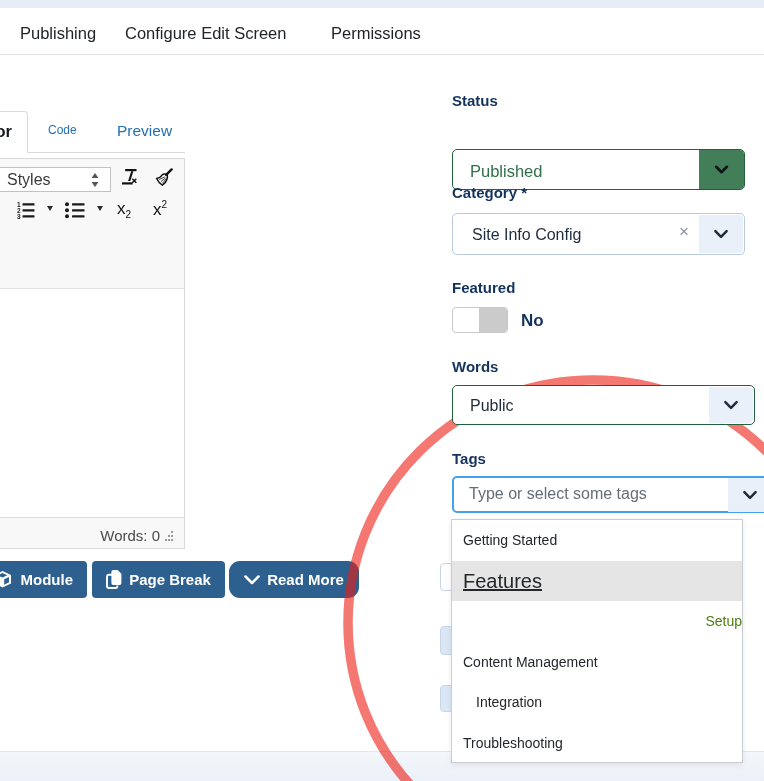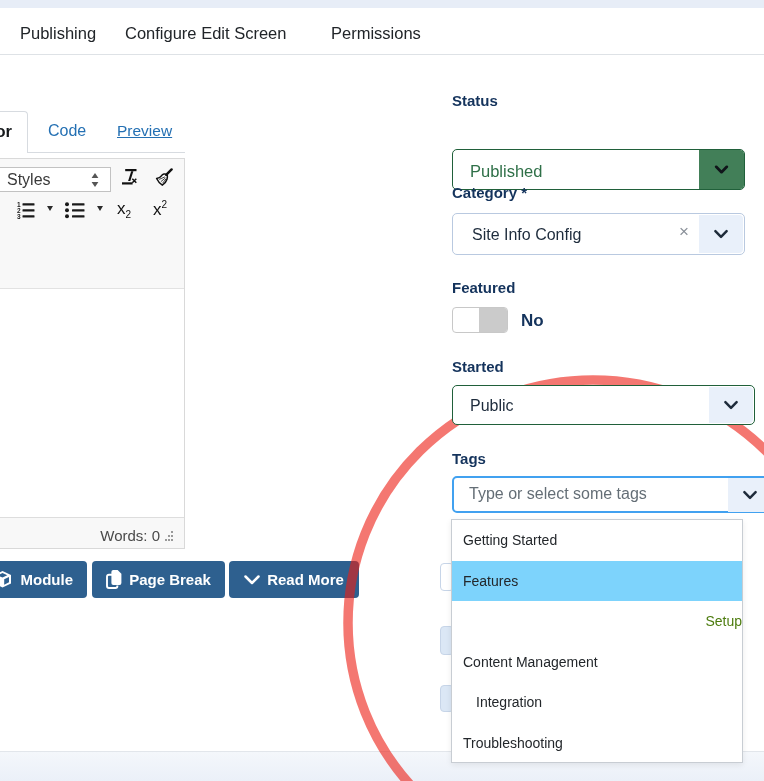--- a/index.html
+++ b/index.html
@@ -14,22 +14,22 @@
 <div id="page">
 
   <div class="abs" style="left:0; top:0; width:764px; height:8px; background:#e7edf7;"></div>
 
   <div class="abs" style="left:0; top:8px; width:764px; height:47px; background:#fff; border-bottom:1px solid #dee2e6;"></div>
   <div class="abs" style="left:20px; top:8px; height:47px; line-height:50px; font-size:16.5px; color:#212529;">Publishing</div>
   <div class="abs" style="left:125px; top:8px; height:47px; line-height:50px; font-size:16.5px; color:#212529;">Configure Edit Screen</div>
   <div class="abs" style="left:311px; top:8px; height:47px; line-height:50px; font-size:16.5px; color:#212529;margin-left:20px;">Permissions</div>
 
   <div class="abs" style="left:-60px; top:111px; width:88px; height:42px; background:#fff; border:1px solid #d7dbe0; border-bottom:none; border-radius:4px 4px 0 0; text-align:right; padding-right:15px; line-height:39px; font-size:16.5px; font-weight:600; color:#15181b;">Editor</div>
-  <div class="abs" style="left:48px; top:110px; height:41px; line-height:41px; font-size:16px; color:#2470b3;">Code</div>
-  <div class="abs" style="left:117px; top:110px; height:41px; line-height:41px; font-size:15.5px; color:#2470b3;text-decoration:underline;">Preview</div>
+  <div class="abs" style="left:48px; top:110px; height:41px; line-height:41px; font-size:12px; color:#2470b3;">Code</div>
+  <div class="abs" style="left:117px; top:110px; height:41px; line-height:41px; font-size:15.5px; color:#2470b3;">Preview</div>
   <div class="abs" style="left:28px; top:152px; width:157px; height:1px; background:#d7dbe0;"></div>
 
   <div class="abs" style="left:-10px; top:158px; width:195px; height:391px; border:1px solid #d9d9d9; background:#fff;">
     <div style="height:130px; background:#f8f8f8; border-bottom:1px solid #e2e2e2; position:relative;">
 
       <div style="position:absolute; left:0; top:8px; width:120px; height:25px; background:#fff; border:1px solid #c2c2c2;">
         <span style="position:absolute; left:15px; top:3px; font-size:16px; color:#3a3a3a;">Styles</span>
         <svg style="position:absolute; right:11px; top:5px;" width="8" height="14" viewBox="0 0 8 14" fill="#555">
             <path d="M4 0 7.4 5H.6z"></path>
             <path d="M4 14 .6 9h6.8z"></path>
@@ -101,21 +101,21 @@
       </svg>
     <span>Module</span>
   </div>
   <div class="abs" style="left:92px; top:561px; width:133px; height:37px; background:#2e608f; border-radius:4px; display:flex; align-items:center; justify-content:center; gap:7px; color:#fff; font-size:15px; font-weight:bold;">
     <svg width="16" height="19" viewBox="0 0 16 19">
         <path d="M7.3 0 H11.6 L15.4 3.8 V13.1 Q15.4 15 13.5 15 H7.3 Q5.4 15 5.4 13.1 V1.9 Q5.4 0 7.3 0 Z" fill="#fff"></path>
         <path d="M8.8 4.7 H3 Q1 4.7 1 6.7 V16 Q1 18 3 18 H9.4 Q11.4 18 11.4 16 V15.4" fill="none" stroke="#fff" stroke-width="1.9"></path>
       </svg>
     <span>Page Break</span>
   </div>
-  <div class="abs" style="left:229px; top:561px; width:130px; height:37px; background:#2e608f; border-radius:4px; display:flex; align-items:center; justify-content:center; gap:7px; color:#fff; font-size:15px; font-weight:bold;">
+  <div class="abs" style="left:229px; top:561px; width:130px; height:37px; background:#2e608f; border-radius:11px; display:flex; align-items:center; justify-content:center; gap:7px; color:#fff; font-size:15px; font-weight:bold;">
     <svg width="16" height="15" viewBox="0 0 16 15" fill="none" stroke="#fff" stroke-width="2.5" stroke-linecap="round" stroke-linejoin="round">
         <path d="M1.5 4.5 8 11l6.5-6.5"></path>
       </svg>
     <span>Read More</span>
   </div>
 
   <svg class="abs" style="left:0; top:0; z-index:3; pointer-events:none;" width="764" height="781" viewBox="0 0 764 781">
     <ellipse cx="593" cy="623" rx="245" ry="243" fill="none" stroke="rgba(236,28,18,0.6)" stroke-width="9.5"></ellipse>
   </svg>
 
@@ -143,21 +143,21 @@
         </svg>
     </div>
   </div>
 
   <div class="abs rc lbl" style="left:452px; top:279px;">Featured</div>
   <div class="abs rc" style="left:452px; top:307px; width:56px; height:26px; background:#fff; border:1px solid #c8c8c8; border-radius:4px; overflow:hidden;">
     <div style="position:absolute; right:0; top:0; width:28px; height:24px; background:#cbcbcb;"></div>
   </div>
   <div class="abs rc" style="left:521px; top:311px; font-size:17px; font-weight:600; color:#14335c;">No</div>
 
-  <div class="abs rc lbl" style="left:452px; top:358px;">Started</div>
+  <div class="abs rc lbl" style="left:452px; top:358px;">Words</div>
   <div class="abs rc" style="left:452px; top:385px; width:303px; height:40px; background:#fff; border:1px solid #20603a; border-radius:5px;">
     <span style="position:absolute; left:17px; top:11px; font-size:16px; color:#1e2c3c;">Public</span>
     <div style="position:absolute; right:1px; top:1px; width:44px; height:36px; background:#e9f0fa; border-radius:0 4px 4px 0; display:flex; align-items:center; justify-content:center;">
       <svg width="18" height="18" viewBox="0 0 16 16" fill="none" stroke="#1e2b3a" stroke-width="2.2" stroke-linecap="round" stroke-linejoin="round">
           <path d="M3 5.5 8 10.5 13 5.5"></path>
         </svg>
     </div>
   </div>
 
   <div class="abs rc lbl" style="left:452px; top:450px;">Tags</div>
@@ -165,20 +165,20 @@
     <span style="position:absolute; left:15px; top:7px; font-size:16px; color:#646e76;">Type or select some tags</span>
     <div style="position:absolute; right:0; top:0; width:44px; height:34px; background:#e9f0fa; border-radius:0 3px 3px 0; display:flex; align-items:center; justify-content:center;">
       <svg width="18" height="18" viewBox="0 0 16 16" fill="none" stroke="#1e2b3a" stroke-width="2.2" stroke-linecap="round" stroke-linejoin="round">
           <path d="M3 5.5 8 10.5 13 5.5"></path>
         </svg>
     </div>
   </div>
 
   <div class="abs rc" style="left:451px; top:519px; width:292px; height:244px; background:#fff; border:1px solid #c8cdd3; box-shadow:0 2px 6px rgba(0,0,0,0.08);">
         <div style="height:40.5px; line-height:40.5px; padding-left:11px; font-size:14px; color:#23272b;">Getting Started</div>
-    <div style="height:40.5px; line-height:40.5px; padding-left:11px; font-size:14px; color:#23272b; background:#7dd3fc;">Features</div>
+    <div style="height:40.5px; line-height:40.5px; padding-left:11px; font-size:20px; color:#23272b; background:#e5e5e5;text-decoration:underline;">Features</div>
     <div style="height:40.5px; line-height:40.5px; padding-left:11px; font-size:14px; color:#4d7c0f;text-align:right;">Setup</div>
     <div style="height:40.5px; line-height:40.5px; padding-left:11px; font-size:14px; color:#23272b;">Content Management</div>
     <div style="height:40.5px; line-height:40.5px; padding-left:24px; font-size:14px; color:#23272b;">Integration</div>
     <div style="height:40.5px; line-height:40.5px; padding-left:11px; font-size:14px; color:#23272b;">Troubleshooting</div>
   </div>
 
 </div>
 
 </body></html>

